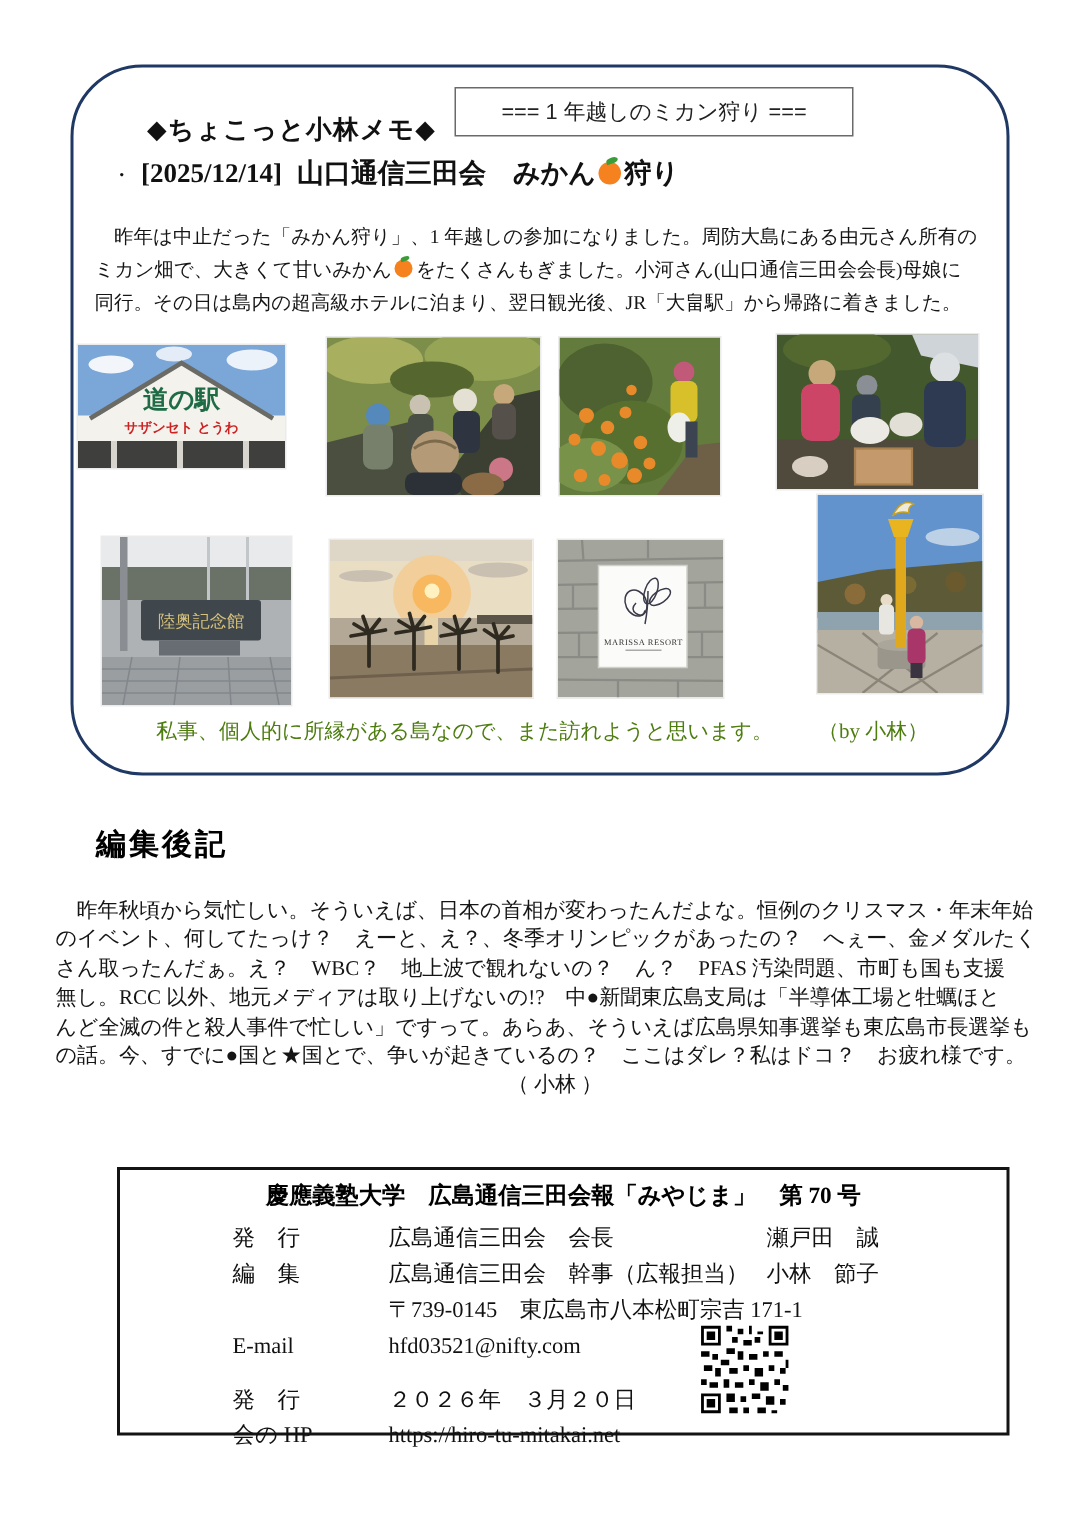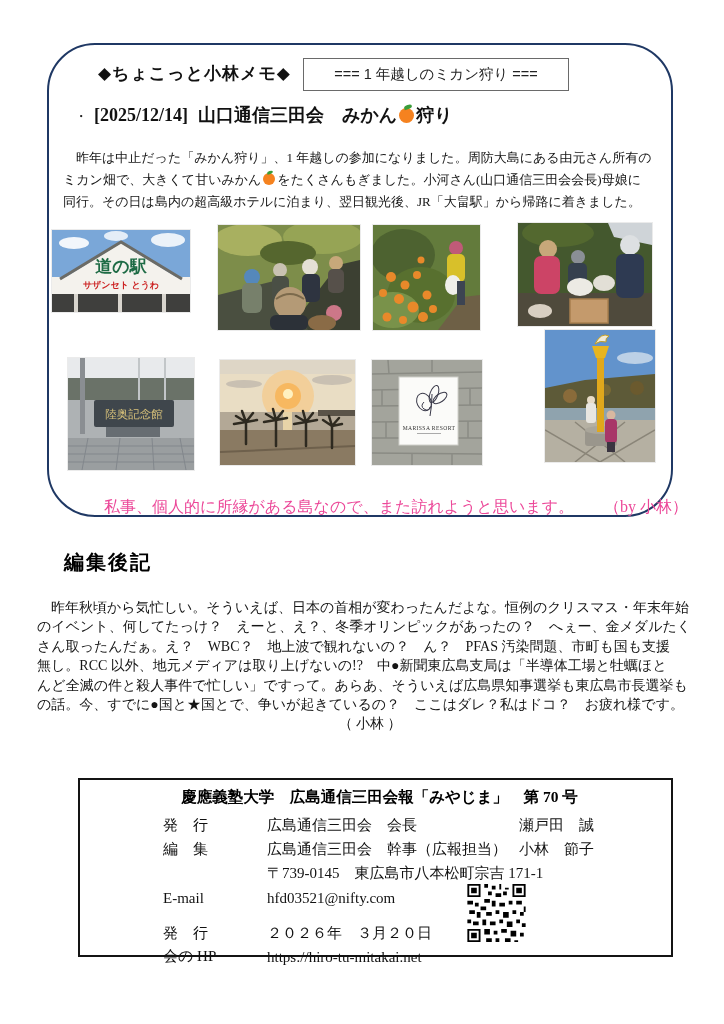--- a/index.html
+++ b/index.html
@@ -8,21 +8,21 @@
     position:relative; width:724px; height:1024px; background:#ffffff;
     font-family:"Liberation Serif","DejaVu Serif",serif; color:#1a1a1a;
     overflow:hidden;
   }
   
   .memo-box {
     position:absolute; left:47px; top:43px; width:622px; height:470px;
     border:2px solid #1f3864; border-radius:48px; background:#ffffff;
   }
   .memo-header {
-    position:absolute; left:98px; top:62px;
+    position:absolute; left:98px; top:75px;
     font-family:"Liberation Sans","DejaVu Sans",sans-serif;
     font-weight:900; font-size:17px; letter-spacing:1px; color:#111;
   }
   .memo-subtitle {
     position:absolute; left:303px; top:58px; width:266px; height:33px;
     border:1.5px solid #6a6a6a; box-sizing:border-box;
     display:flex; align-items:center; justify-content:center;
     font-family:"Liberation Sans","DejaVu Sans",sans-serif;
     font-size:14.5px; color:#222;
   }
@@ -43,39 +43,39 @@
   .mikan.small { width:12px; height:12px; vertical-align:-1px; }
   .mikan::before {
     content:""; position:absolute; width:8px; height:4px; background:#3a9d3a;
     border-radius:60% 60% 60% 0; top:-3px; left:5px; transform:rotate(-18deg);
   }
   .mikan.small::before { width:6px; height:3px; top:-2px; left:4px; }
   .photo { position:absolute; box-shadow:0 0 0 1px rgba(0,0,0,0.08); }
   .photo svg { display:block; }
   .memo-caption {
     position:absolute; left:104px; top:479px; white-space:nowrap;
-    font-size:16px; color:#ec4899;margin-top:18px;
+    font-size:14px; color:#4d7c0f;
   }
   .memo-caption .by { margin-left:30px; }
   
   .ed-heading {
     position:absolute; left:64px; top:549px;
     font-family:"Liberation Sans","DejaVu Sans",sans-serif;
     font-weight:900; font-size:20px; letter-spacing:2px; color:#000;
   }
   .ed-body {
     position:absolute; left:37px; top:598px; width:666px;
     font-size:14px; line-height:19.4px; color:#151515;
   }
   .ed-body .ed-line { white-space:nowrap; }
   .ed-body .ed-sign { text-align:center; }
   
   .colophon {
     position:absolute; left:78px; top:778px; width:595px; height:179px;
-    border:2px solid #141414; box-sizing:border-box; background:#fff;padding-left:8px;
+    border:2px solid #141414; box-sizing:border-box; background:#fff;
   }
   .col-title {
     margin-top:7px; text-align:center; font-weight:700; font-size:15.5px; color:#000;
   }
   .col-rows { margin-top:3px; padding-left:75px; font-size:15px; color:#111; }
   .col-row { display:flex; align-items:flex-end; height:24px; white-space:nowrap; }
   .col-row .c-label { width:104px; flex:none; }
   .col-row .c-value { width:252px; flex:none; }
   .col-row .c-extra { flex:none; }
   .col-row.gap { margin-top:13px; height:23px; }

